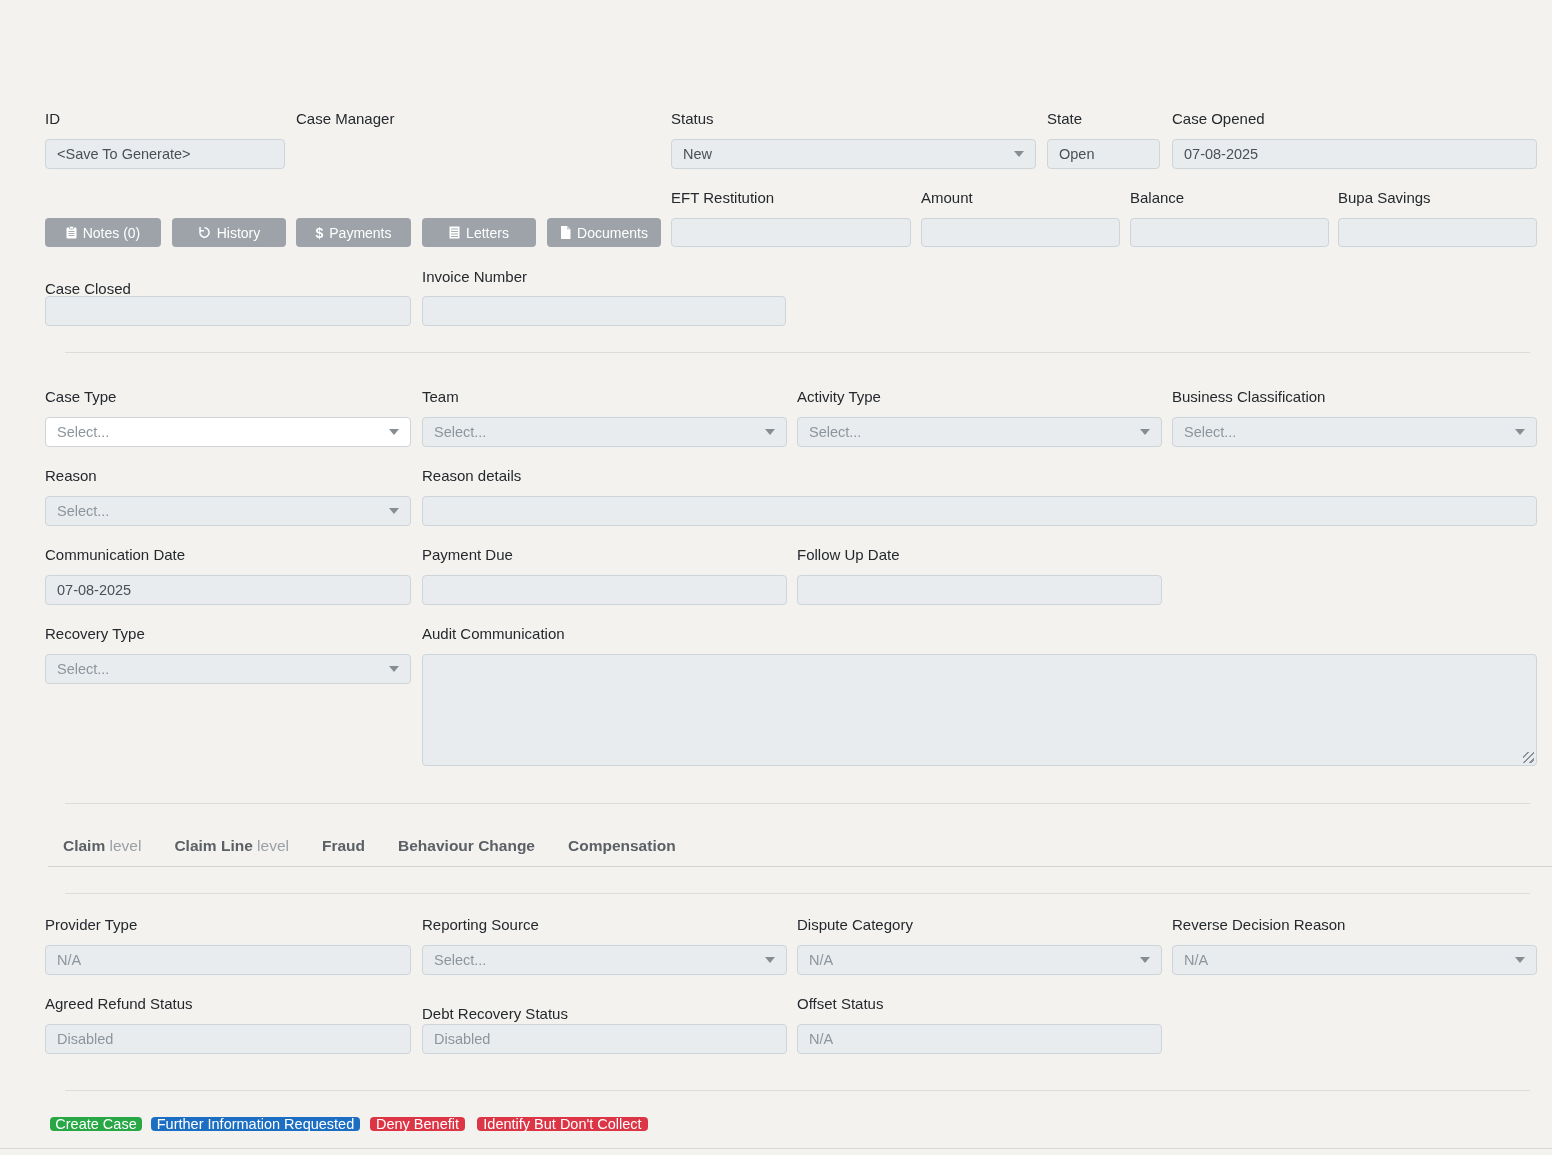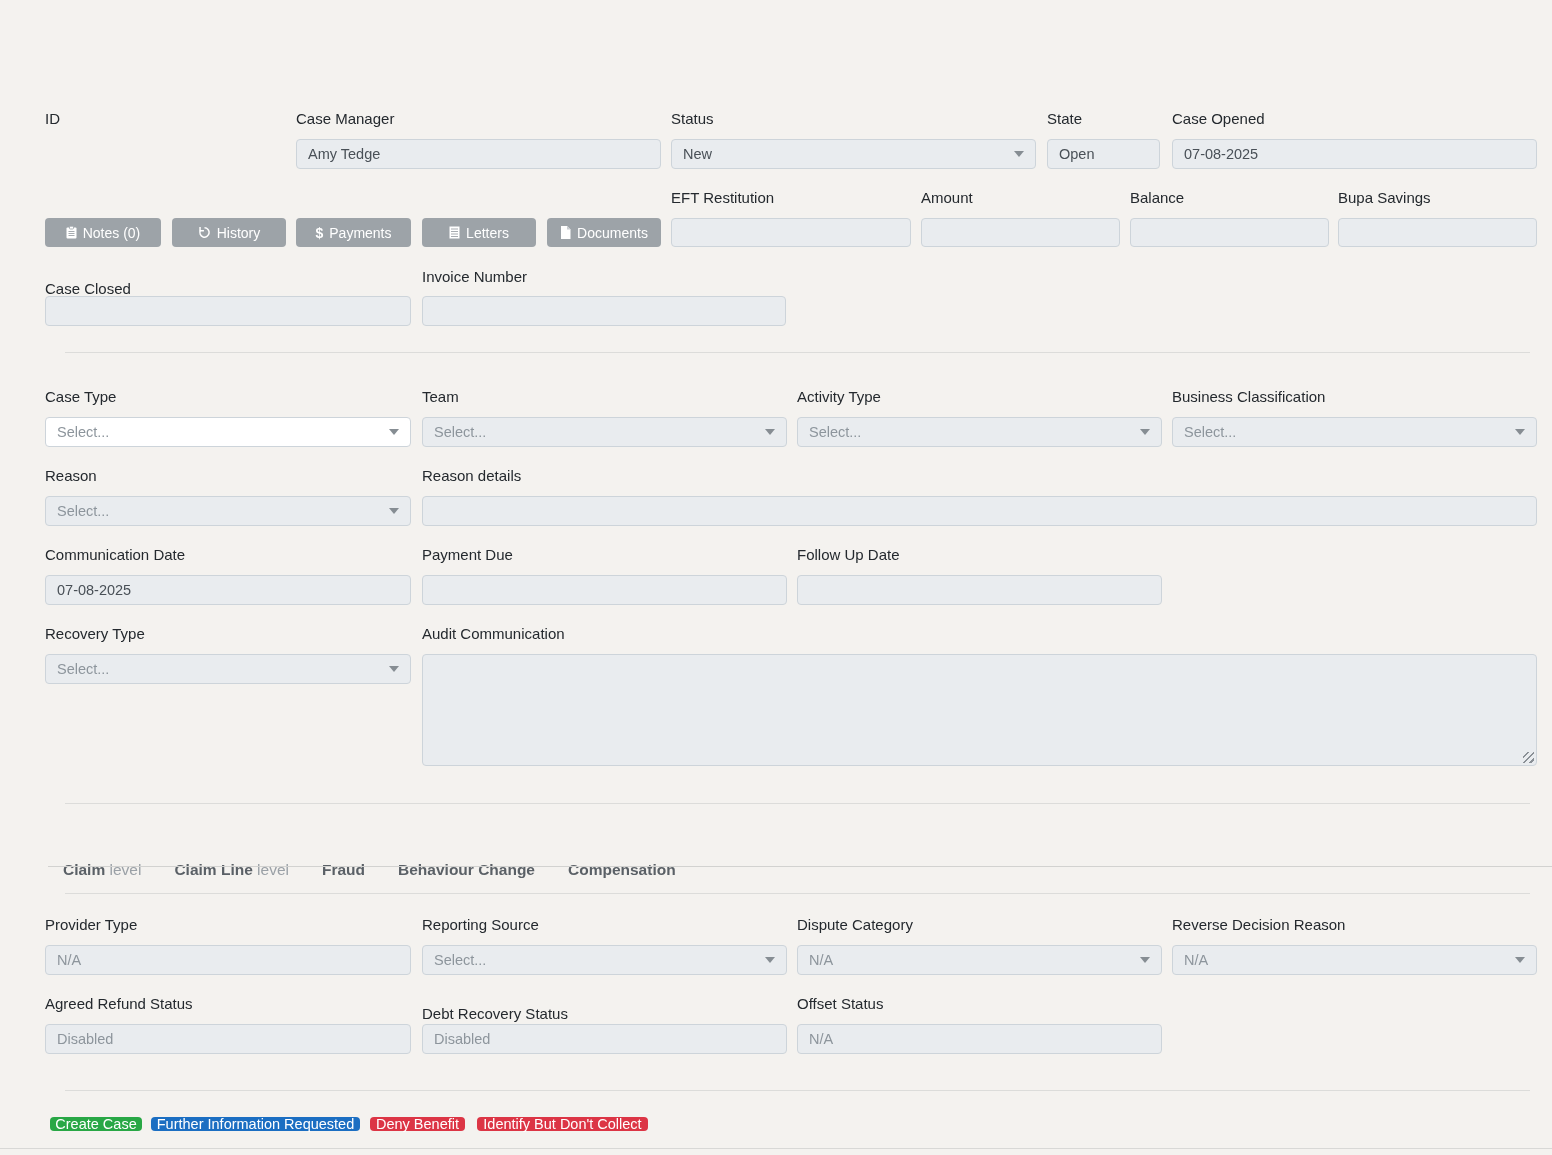--- a/index.html
+++ b/index.html
@@ -28,21 +28,21 @@
   .gbtn .dollar { font-weight:bold; font-size:14px; }
 
   .divider { position:absolute; height:1px; background:#dcdcda; }
 
   .textarea { align-items:flex-start; padding-top:6px; }
   .resize-handle { position:absolute; right:2px; bottom:2px; width:11px; height:11px;
      background:repeating-linear-gradient(135deg, transparent 0 3px, #8a9096 3px 4.5px);
      cursor:nwse-resize; }
 
   .tabbar { position:absolute; left:63px; top:837px; display:flex; gap:33px; font-size:15.5px; }
-  .tab { cursor:pointer; white-space:nowrap;margin-top:24px; }
+  .tab { cursor:pointer; white-space:nowrap; }
   .tab .t-strong { font-weight:bold; color:#5a6066; }
   .tab .t-rest { color:#9aa0a6; }
   .tab-underline { position:absolute; left:48px; top:866px; width:1504px; height:1px; background:#d2d2d0; }
 
   .fbtn { position:absolute; height:14px; border:none; border-radius:4px; color:#ffffff;
           font-size:14.5px; display:flex; align-items:center; justify-content:center;
           cursor:pointer; white-space:nowrap; }
   .fbtn.green { background:#28a745; }
   .fbtn.blue  { background:#1b6ec2; }
   .fbtn.red   { background:#dc3545; }
@@ -54,21 +54,21 @@
 
 <div class="page">
 
 
   <div class="lbl" style="left:45px;top:110px">ID</div>
   <div class="lbl" style="left:296px;top:110px">Case Manager</div>
   <div class="lbl" style="left:671px;top:110px">Status</div>
   <div class="lbl" style="left:1047px;top:110px">State</div>
   <div class="lbl" style="left:1172px;top:110px">Case Opened</div>
 
-  <div class="ctrl" style="left:296px;top:139px;width:365px">Amy Tedge</div>
+  <div class="ctrl" style="left:45px;top:139px;width:240px">&lt;Save To Generate&gt;</div>
   <div class="ctrl sel" style="left:671px;top:139px;width:365px">
     <span>New</span>
     <span class="arrow"></span>
   </div>
   <div class="ctrl" style="left:1047px;top:139px;width:113px">Open</div>
   <div class="ctrl" style="left:1172px;top:139px;width:365px">07-08-2025</div>
 
   <button class="gbtn" style="left:45px;top:218px;width:116px">
     <svg width="11" height="13" viewBox="0 0 11 13">
         <rect x="0.5" y="1.5" width="10" height="11" rx="1" fill="#fff"></rect>

